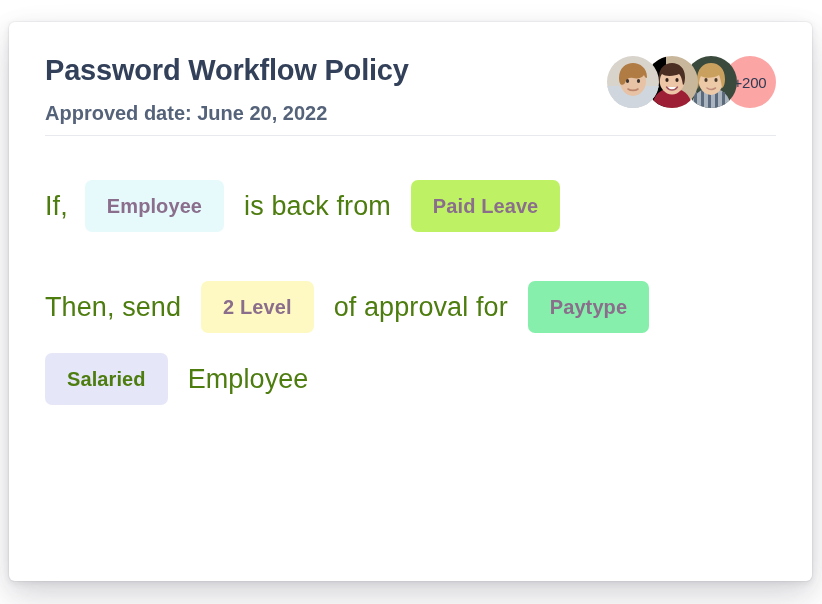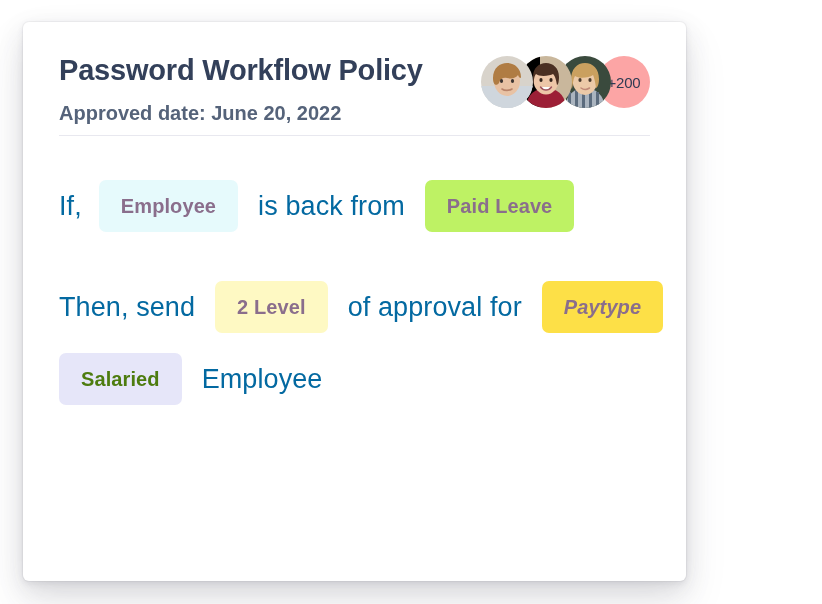--- a/index.html
+++ b/index.html
@@ -17,23 +17,23 @@
   .stage {
     position: relative;
     width: 822px;
     height: 604px;
     box-sizing: border-box;
   }
 
   
   .policy-card {
     position: absolute;
-    left: 23px;
+    left: 9px;
     top: 22px;
-    width: 663px;
+    width: 803px;
     height: 559px;
     box-sizing: border-box;
     background: #ffffff;
     border-radius: 6px;
     box-shadow:
       0 0 0 1px rgba(120,120,130,0.07),
       0 2px 6px rgba(60,60,80,0.10),
       0 10px 26px rgba(60,60,80,0.13),
       0 20px 44px rgba(60,60,80,0.10);
     padding: 0 36px;
@@ -130,40 +130,40 @@
     white-space: nowrap;
   }
   .rule-line.line-1 { margin-bottom: 49px; }
   .rule-line.line-2 { margin-bottom: 20px; }
 
   .rule-text {
     display: inline-block;
     vertical-align: middle;
     font-size: 27px;
     font-weight: normal;
-    color: #0369a1;
+    color: #4d7c0f;
     line-height: 36px;
     letter-spacing: 0.1px;
   }
 
   .chip {
     display: inline-block;
     vertical-align: middle;
     font-size: 20px;
     font-weight: bold;
     line-height: 1;
     padding: 16px 22px;
     border-radius: 7px;
     letter-spacing: 0.1px;
   }
 
   .chip-employee   { background: #e6fafc; color: #8a6e8c; }
   .chip-paidleave  { background: #bef264; color: #8a6e8c; }
   .chip-2level     { background: #fef9c3; color: #8a6e8c; }
-  .chip-paytype    { background: #fde047; color: #8a6e8c; font-style: italic; }
+  .chip-paytype    { background: #86efac; color: #8a6e8c; }
   .chip-salaried   { background: #e6e6f9; color: #4d7c0f; }
 
   .gap-sm { display: inline-block; width: 17px; vertical-align: middle; }
   .gap-md { display: inline-block; width: 20px; vertical-align: middle; }
 </style>
 </head>
 <body>
 
 <div class="stage">
 

